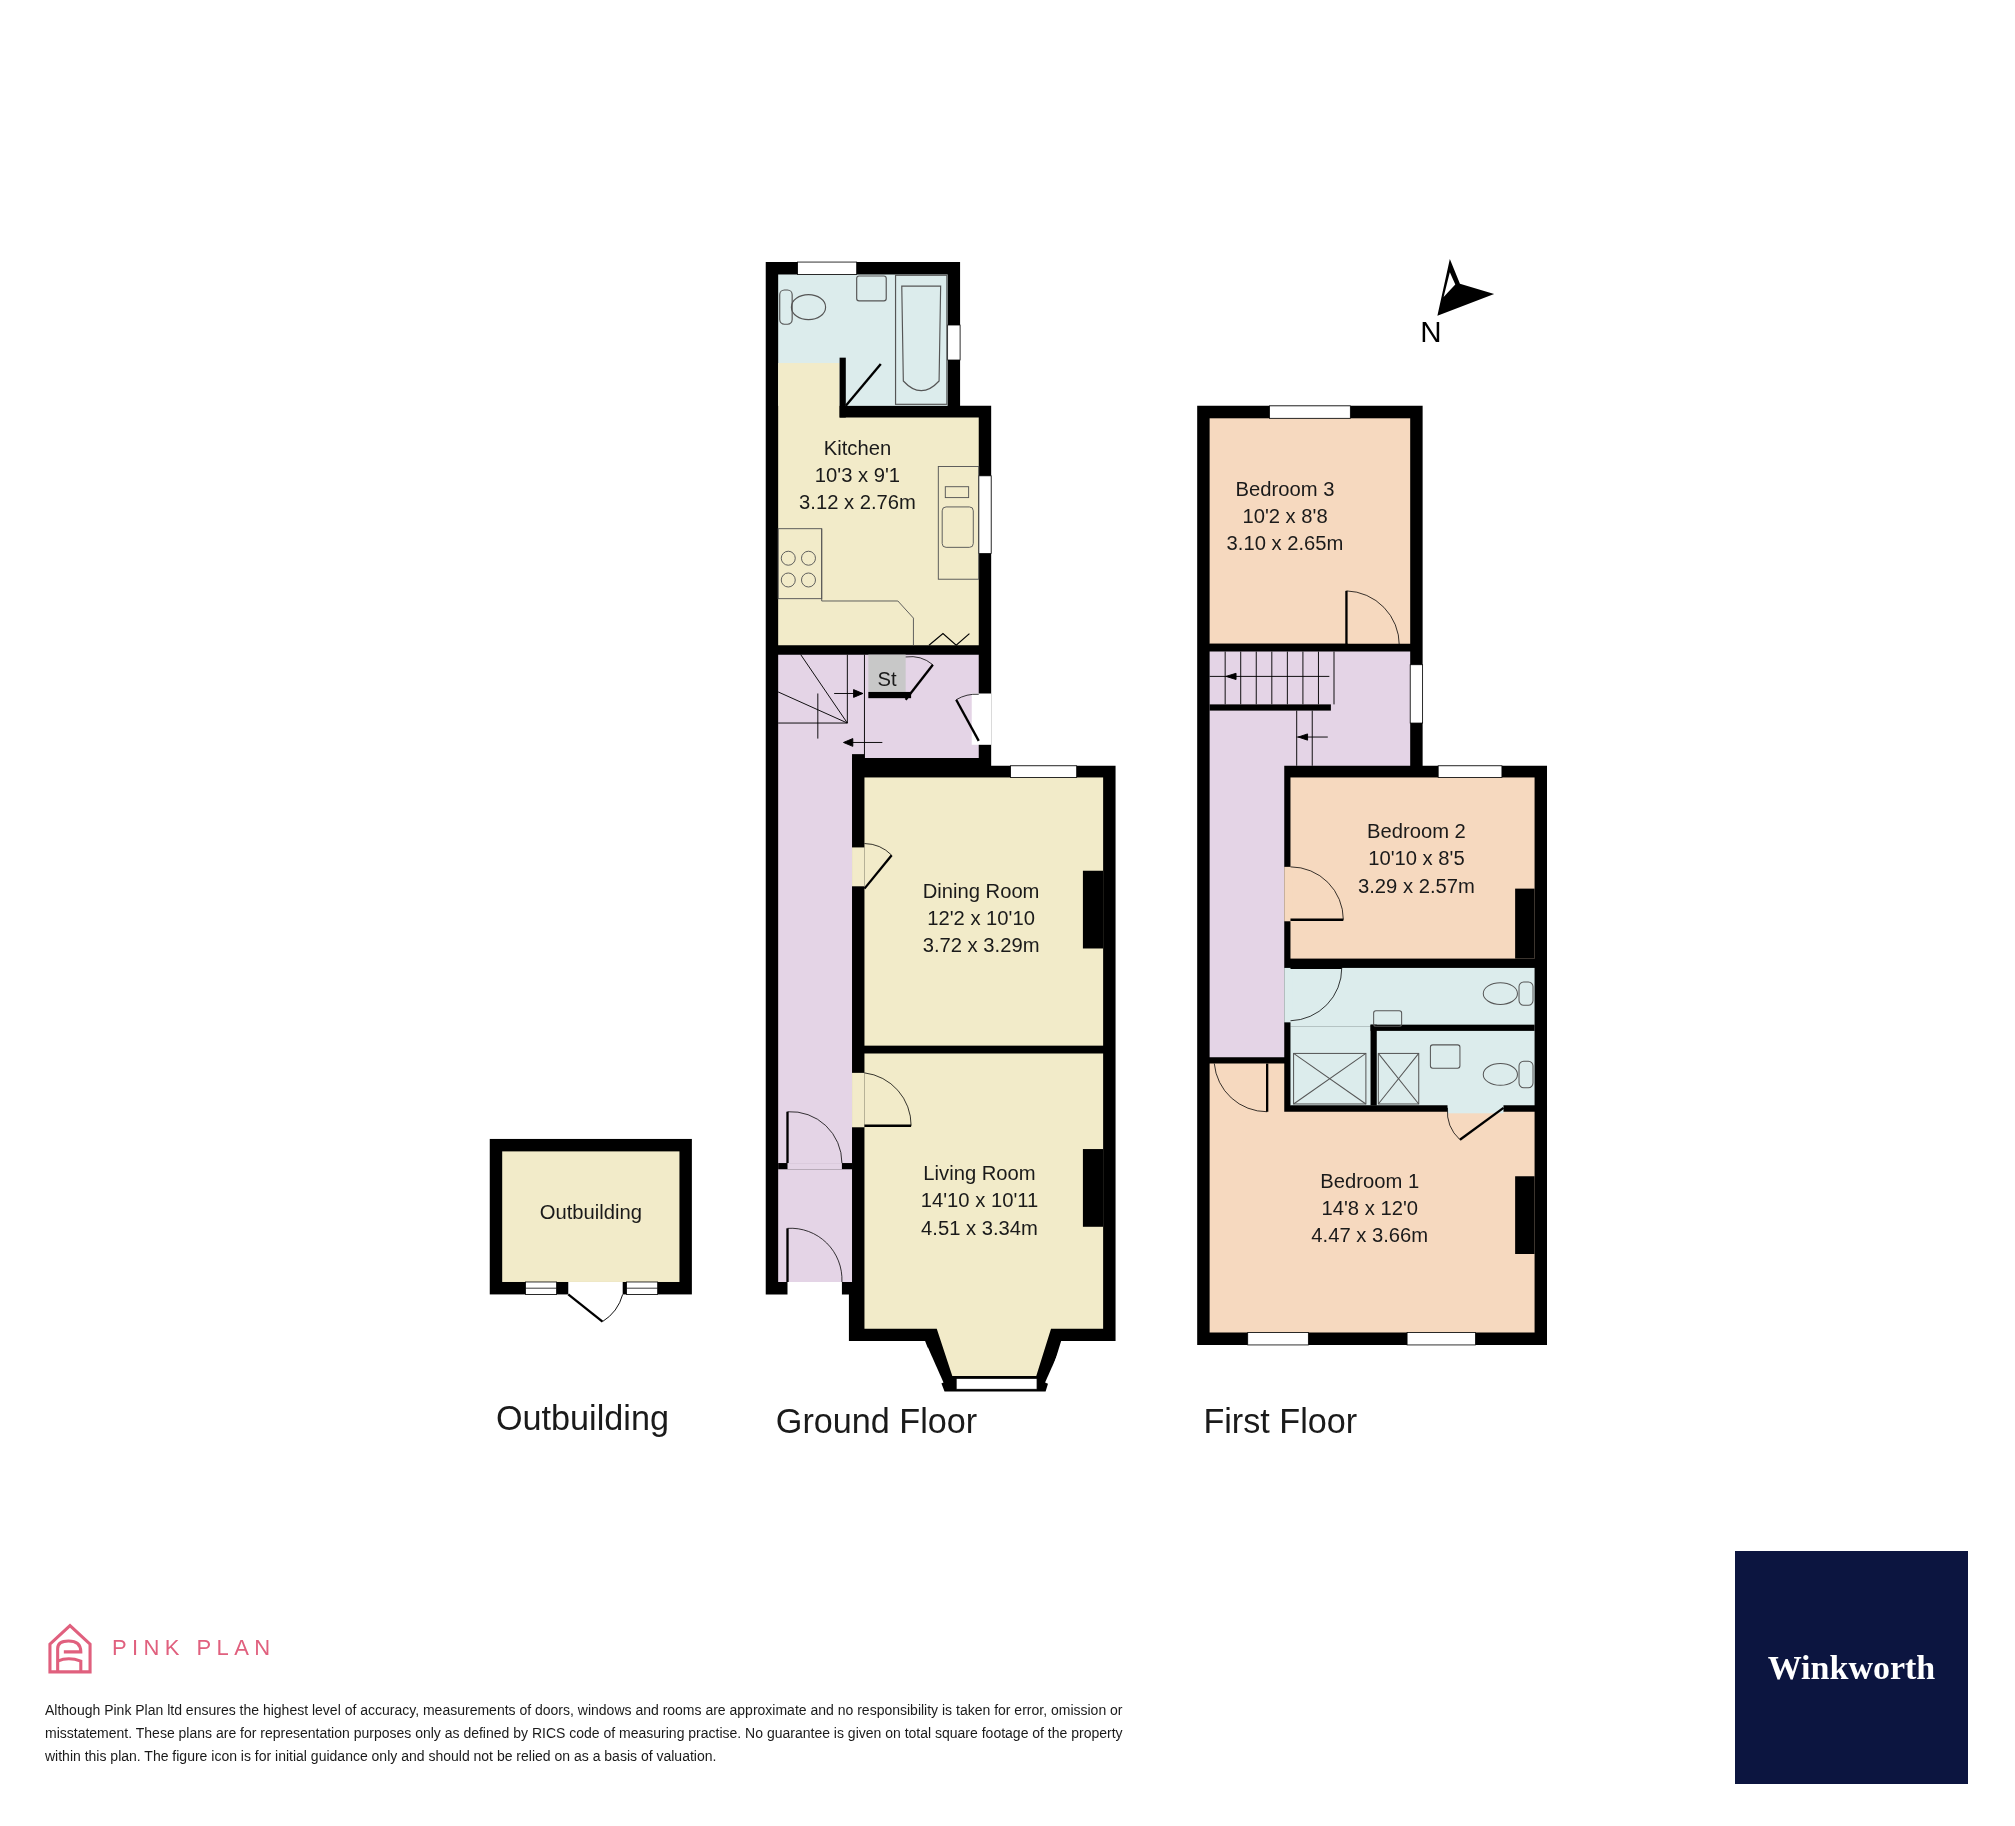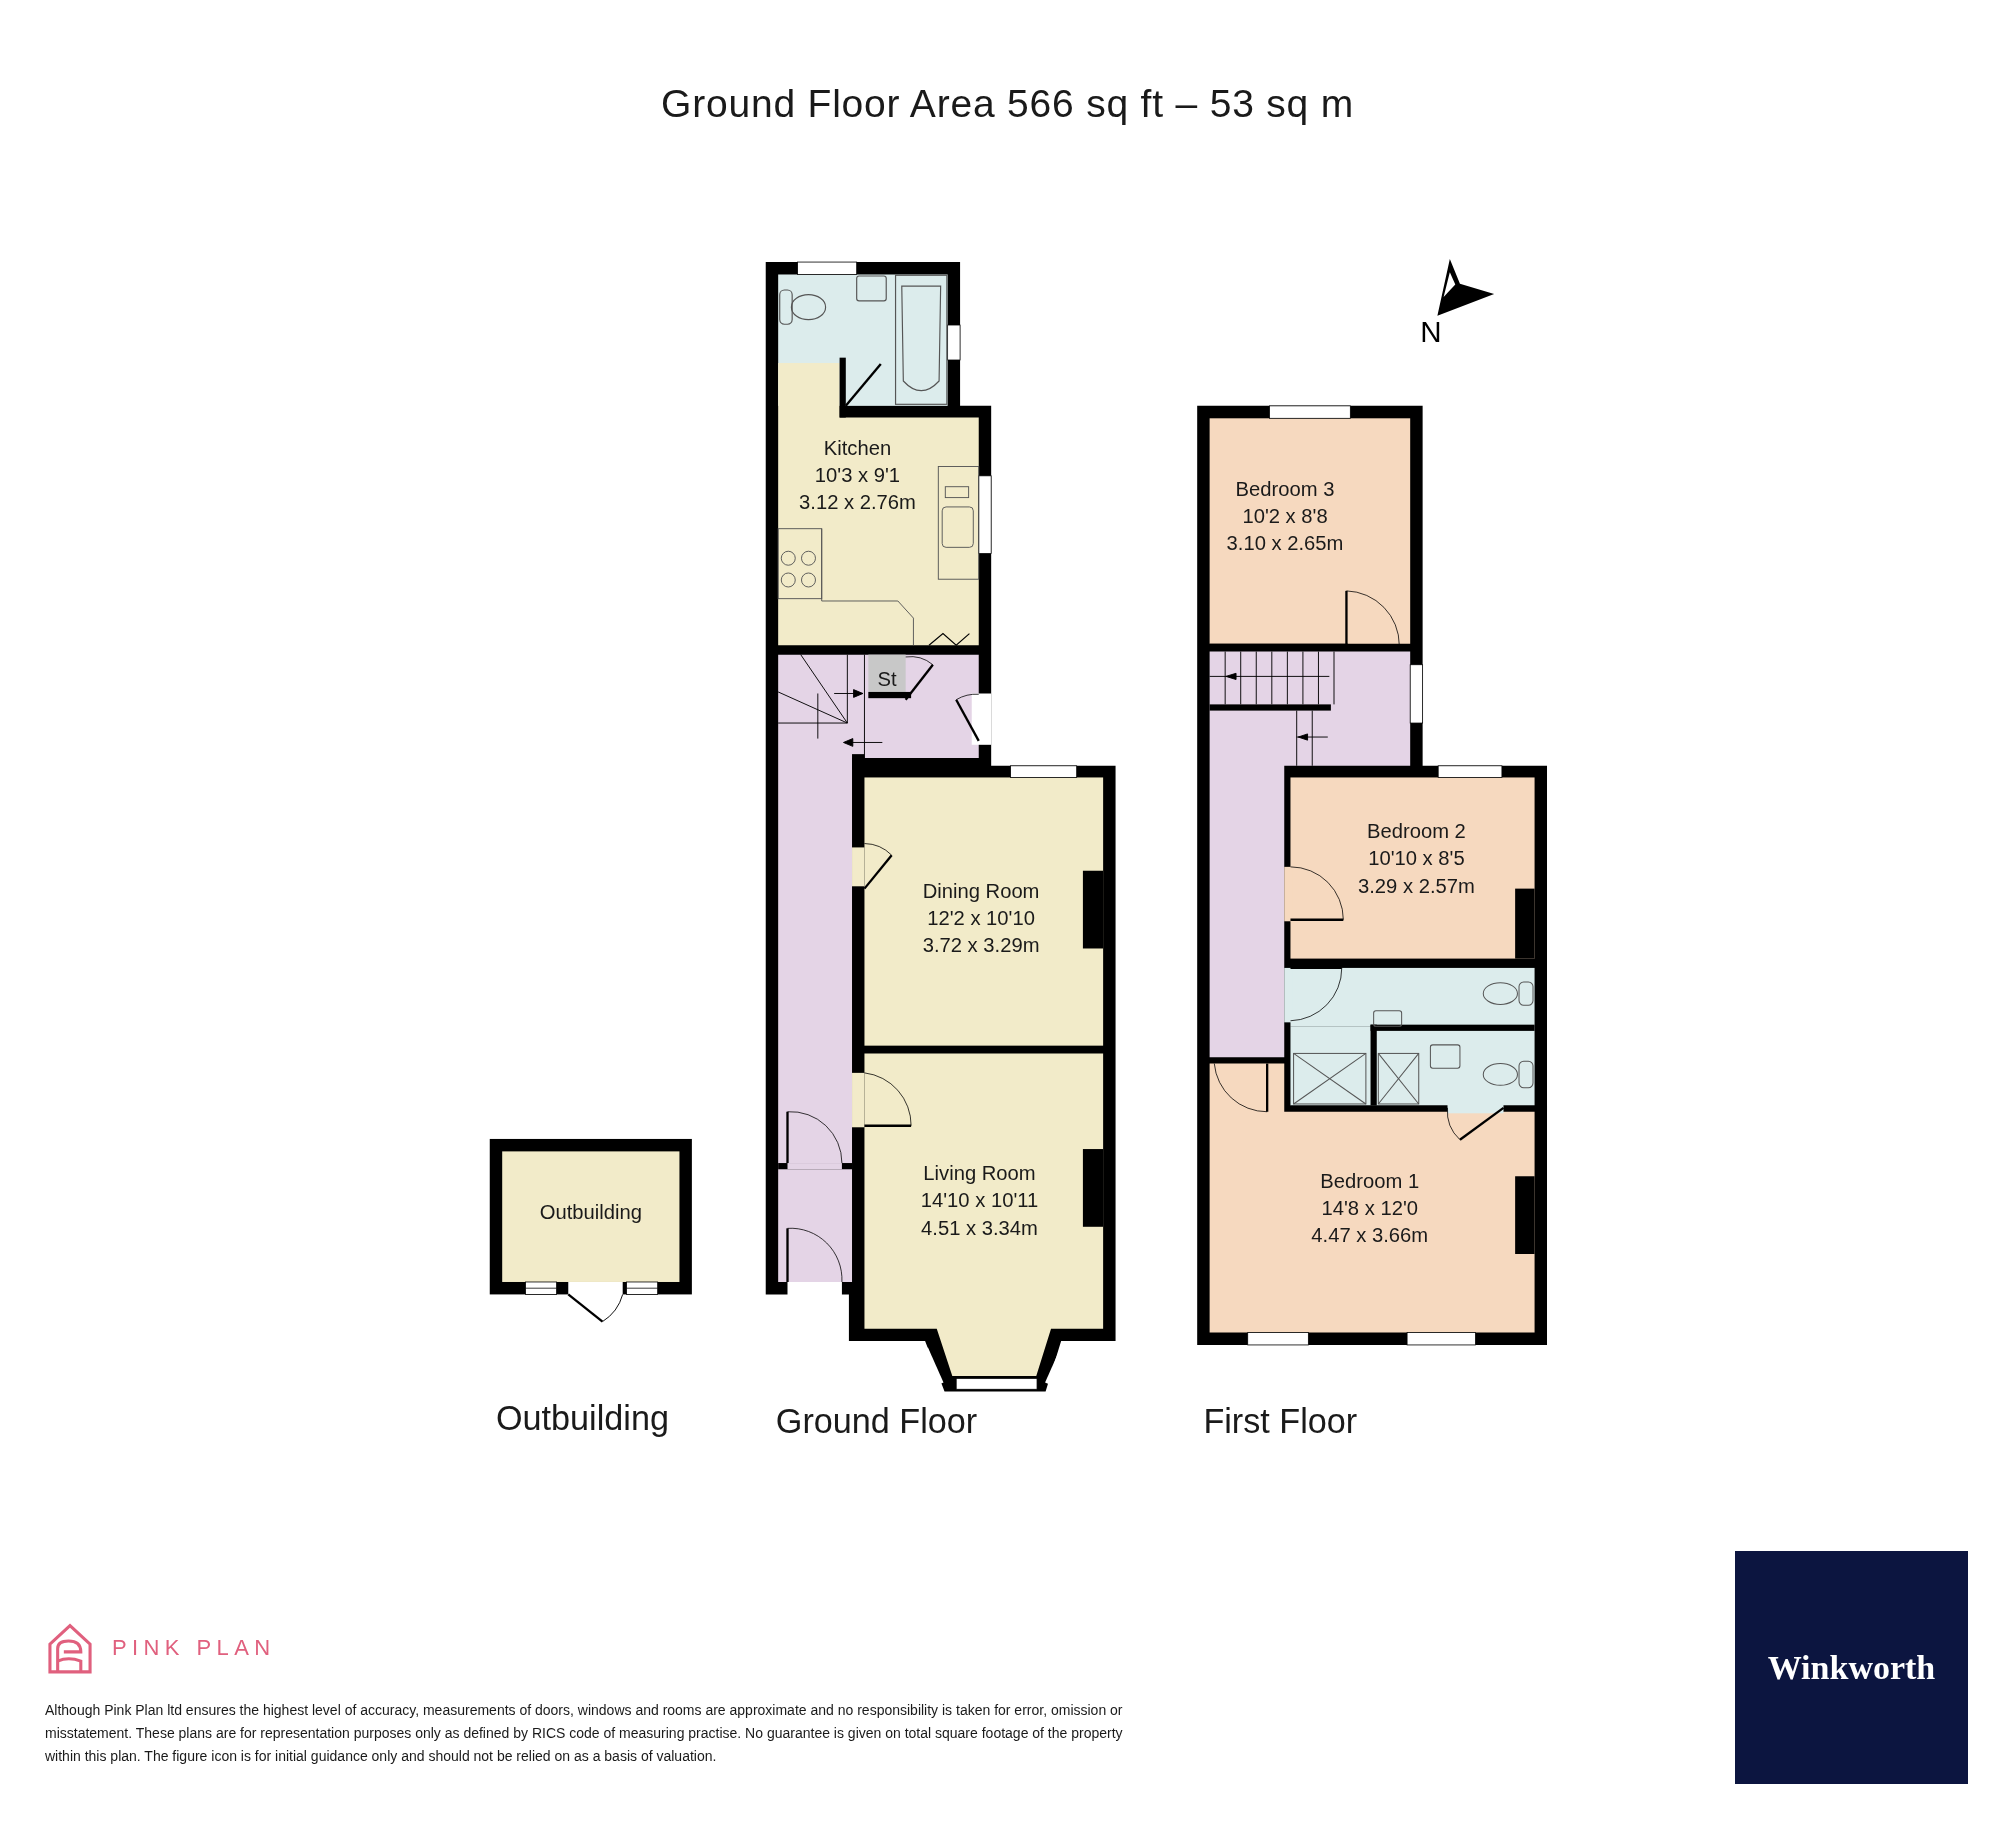--- a/index.html
+++ b/index.html
@@ -14,21 +14,20 @@
   .pinkplan-text { font-size:22px; letter-spacing:5.4px; color:#e0607e; margin-left:17px; }
   .disclaimer { position:absolute; left:45px; top:1699px; width:1104px; font-size:14px; line-height:23px; color:#1a1a1a; }
   .winkworth { position:absolute; left:1735px; top:1551px; width:233px; height:233px; background:#0c1540;
                display:flex; align-items:center; justify-content:center; }
   .winkworth span { font-family:"Liberation Serif", serif; font-weight:bold; font-size:34px; color:#ffffff; }
 </style>
 </head>
 <body>
 
 <div class="header">
-  <div>Ground Floor Area 566 sq ft – 53 sq m</div>
 </div>
 
 <svg class="plan" width="2015" height="1827" viewBox="0 0 2592 2350">
 
   <g>
     <polygon points="1865,333 1878,365 1922,378 1849,406" fill="#000"></polygon>
     <polygon points="1865,350 1872,366 1857,382" fill="#fff"></polygon>
     <text x="1827" y="440" font-size="38" font-family="Liberation Sans, sans-serif" fill="#000">N</text>
   </g>
 

